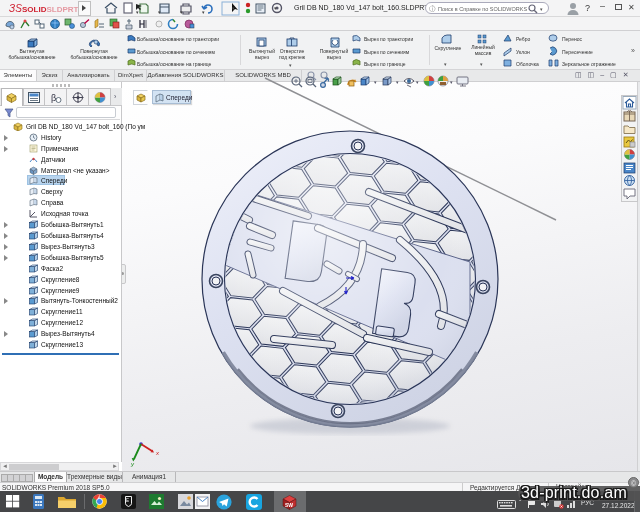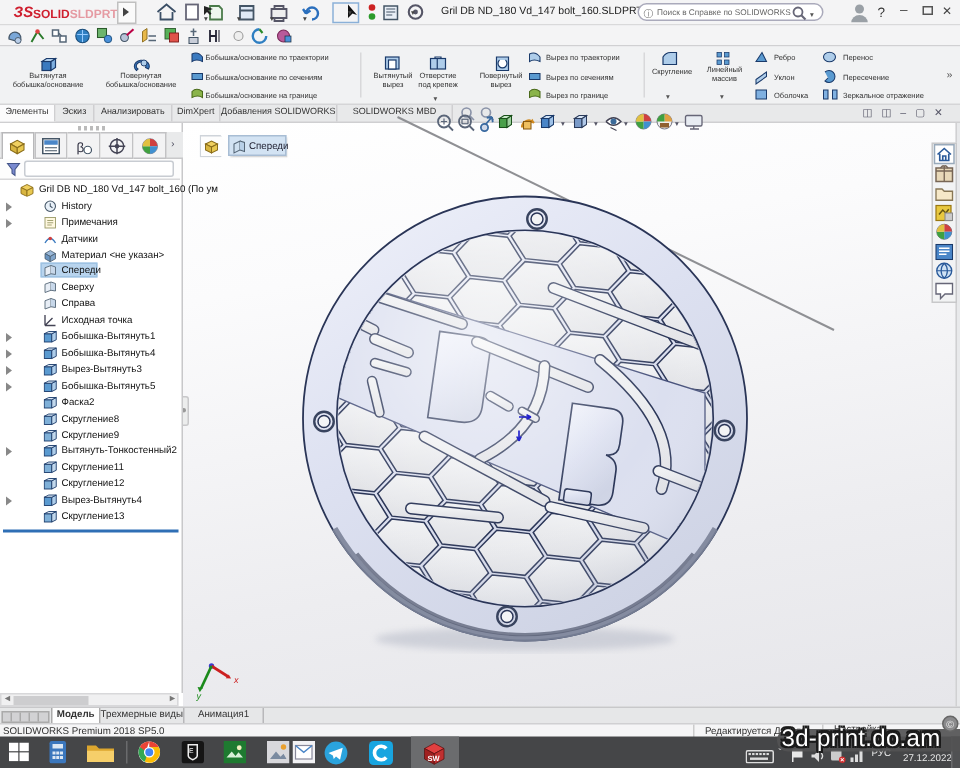--- a/index.html
+++ b/index.html
@@ -3,21 +3,21 @@
 <style>
 *{margin:0;padding:0;box-sizing:border-box;}
 html,body{width:640px;height:512px;overflow:hidden;}
 body{font-family:"Liberation Sans",sans-serif;position:relative;background:#fff;}
 .ab{position:absolute;}
 .tx{white-space:nowrap;}
 </style></head>
 <body>
 
 <div class="ab" style="left:0;top:0;width:640px;height:17px;background:#f4f4f5;border-bottom:1px solid #d9d9da;">
-  <div class="ab tx" style="left:9px;top:3px;font-size:10px;font-weight:bold;font-style:italic;color:#cf1f2f;">ЗS</div>
+  <div class="ab tx" style="left:9px;top:3px;font-size:10px;font-weight:normal;font-style:italic;color:#cf1f2f;">ЗS</div>
   <div class="ab tx" style="left:22px;top:5px;font-size:8px;font-weight:bold;color:#cf1f2f;letter-spacing:0px;">SOLID<span style="color:#e59aa2;">SLDPRT</span></div>
   <div class="ab" style="left:78px;top:1px;width:13px;height:15px;border:1px solid #c0c0c0;background:#fafafa;"></div>
   <div class="ab" style="left:82px;top:5px;width:0;height:0;border-left:4px solid #444;border-top:3.5px solid transparent;border-bottom:3.5px solid transparent;"></div>
 
   <svg class="ab" style="left:100px;top:1px;" width="200" height="15" viewBox="0 0 200 15">
     <g stroke="#4a5a6a" fill="none" stroke-width="1.2">
       <path d="M5 7 L11 2 L17 7 M7 7 v5 h8 v-5" stroke="#3b4f66"></path>
       <rect x="24" y="2" width="8" height="10" fill="#fff" stroke="#667"></rect>
       <path d="M40 3 h6 l2 2 v7 h-8 z" fill="#eef7ee" stroke="#4a7a4a"></path>
       <path d="M60 3 h9 v9 h-9 z M60 6 h9" fill="#dfe9f6" stroke="#456"></path>

